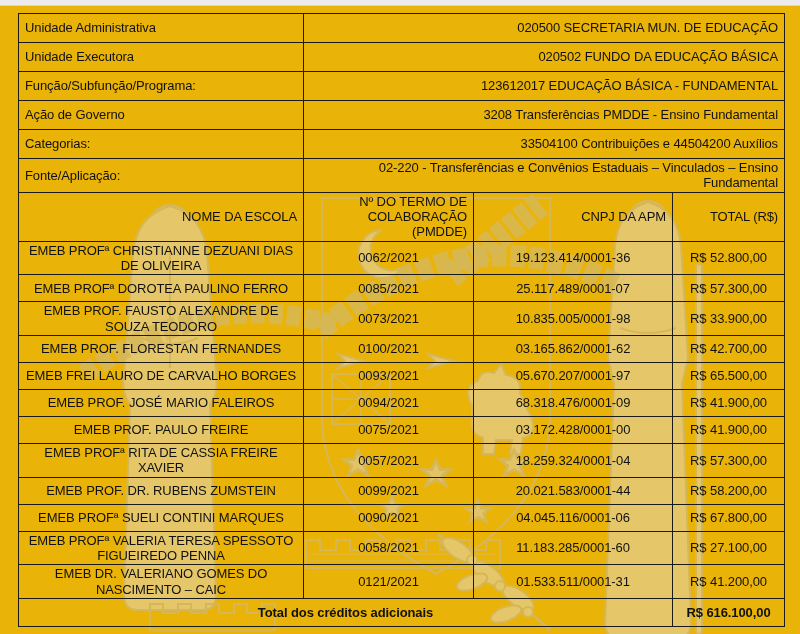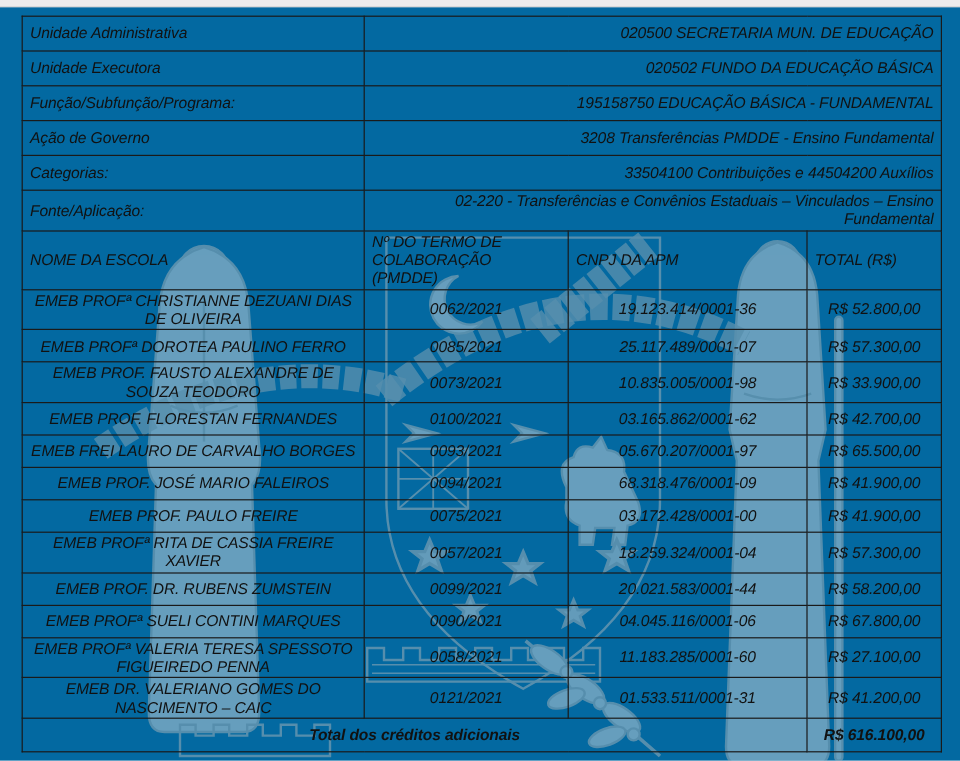--- a/index.html
+++ b/index.html
@@ -1,40 +1,40 @@
 <!DOCTYPE html>
 <html style="--border: #1a1a1a; --text: #111111; --topbar: #ececec; --wm: #bdbdbd; --wmfill: #e0e0e0;"><head>
 <meta charset="utf-8">
 <style>
   :root{
     --border:#1a1a1a; --text:#111111; --topbar:#ececec; --wm:#bdbdbd; --wmfill:#e0e0e0;
   }
   html,body{margin:0;padding:0;background:#fff;}
   .page{
-    position:relative; width:800px; height:634px; overflow:hidden; background:#0369a1;
-    font-family:"Liberation Sans", sans-serif; color:var(--text);font-style:italic;
+    position:relative; width:800px; height:634px; overflow:hidden; background:#eab308;
+    font-family:"Liberation Sans", sans-serif; color:var(--text);
   }
   .top-edge{position:absolute;left:0;top:0;width:800px;height:5px;background:var(--topbar);border-bottom:1px solid #d8d8d8;}
   .watermark{position:absolute;left:20px;top:168px;width:760px;height:470px;pointer-events:none;}
   table.doc{
     position:absolute; left:18px; top:13px; width:766px;
     border-collapse:collapse; table-layout:fixed; background:transparent;
     font-size:13px; letter-spacing:-0.1px;
   }
   table.doc td, table.doc th{
     border:1.5px solid var(--border);
     padding:1px 6px; vertical-align:middle; line-height:1.18;
     background:transparent; font-weight:normal; overflow:hidden;
   }
   col.c1{width:285px;} col.c2{width:170px;} col.c3{width:199px;} col.c4{width:112px;}
   tr.info-row{height:29px;}
   td.ilabel{text-align:left;}
   td.ivalue{text-align:right;}
   tr.head-row{height:31px;}
-  tr.head-row th{text-align:left;}
+  tr.head-row th{text-align:right;}
   tr.data-row{height:27px;}
   tr.data-row td{text-align:center;}
   tr.footer-row{height:28px;}
   tr.footer-row td{text-align:center;font-weight:bold;}
 </style>
 </head>
 <body>
 
 <div class="page">
   <div class="top-edge"></div>
@@ -118,21 +118,21 @@
     <td class="ivalue" colspan="3">020500 SECRETARIA MUN. DE EDUCAÇÃO</td>
   </tr>
 
   <tr class="info-row">
     <td class="ilabel">Unidade Executora</td>
     <td class="ivalue" colspan="3">020502 FUNDO DA EDUCAÇÃO BÁSICA</td>
   </tr>
 
   <tr class="info-row">
     <td class="ilabel">Função/Subfunção/Programa:</td>
-    <td class="ivalue" colspan="3">195158750 EDUCAÇÃO BÁSICA - FUNDAMENTAL</td>
+    <td class="ivalue" colspan="3">123612017 EDUCAÇÃO BÁSICA - FUNDAMENTAL</td>
   </tr>
 
   <tr class="info-row">
     <td class="ilabel">Ação de Governo</td>
     <td class="ivalue" colspan="3">3208 Transferências PMDDE - Ensino Fundamental</td>
   </tr>
 
   <tr class="info-row">
     <td class="ilabel">Categorias:</td>
     <td class="ivalue" colspan="3">33504100 Contribuições e 44504200 Auxílios</td>

